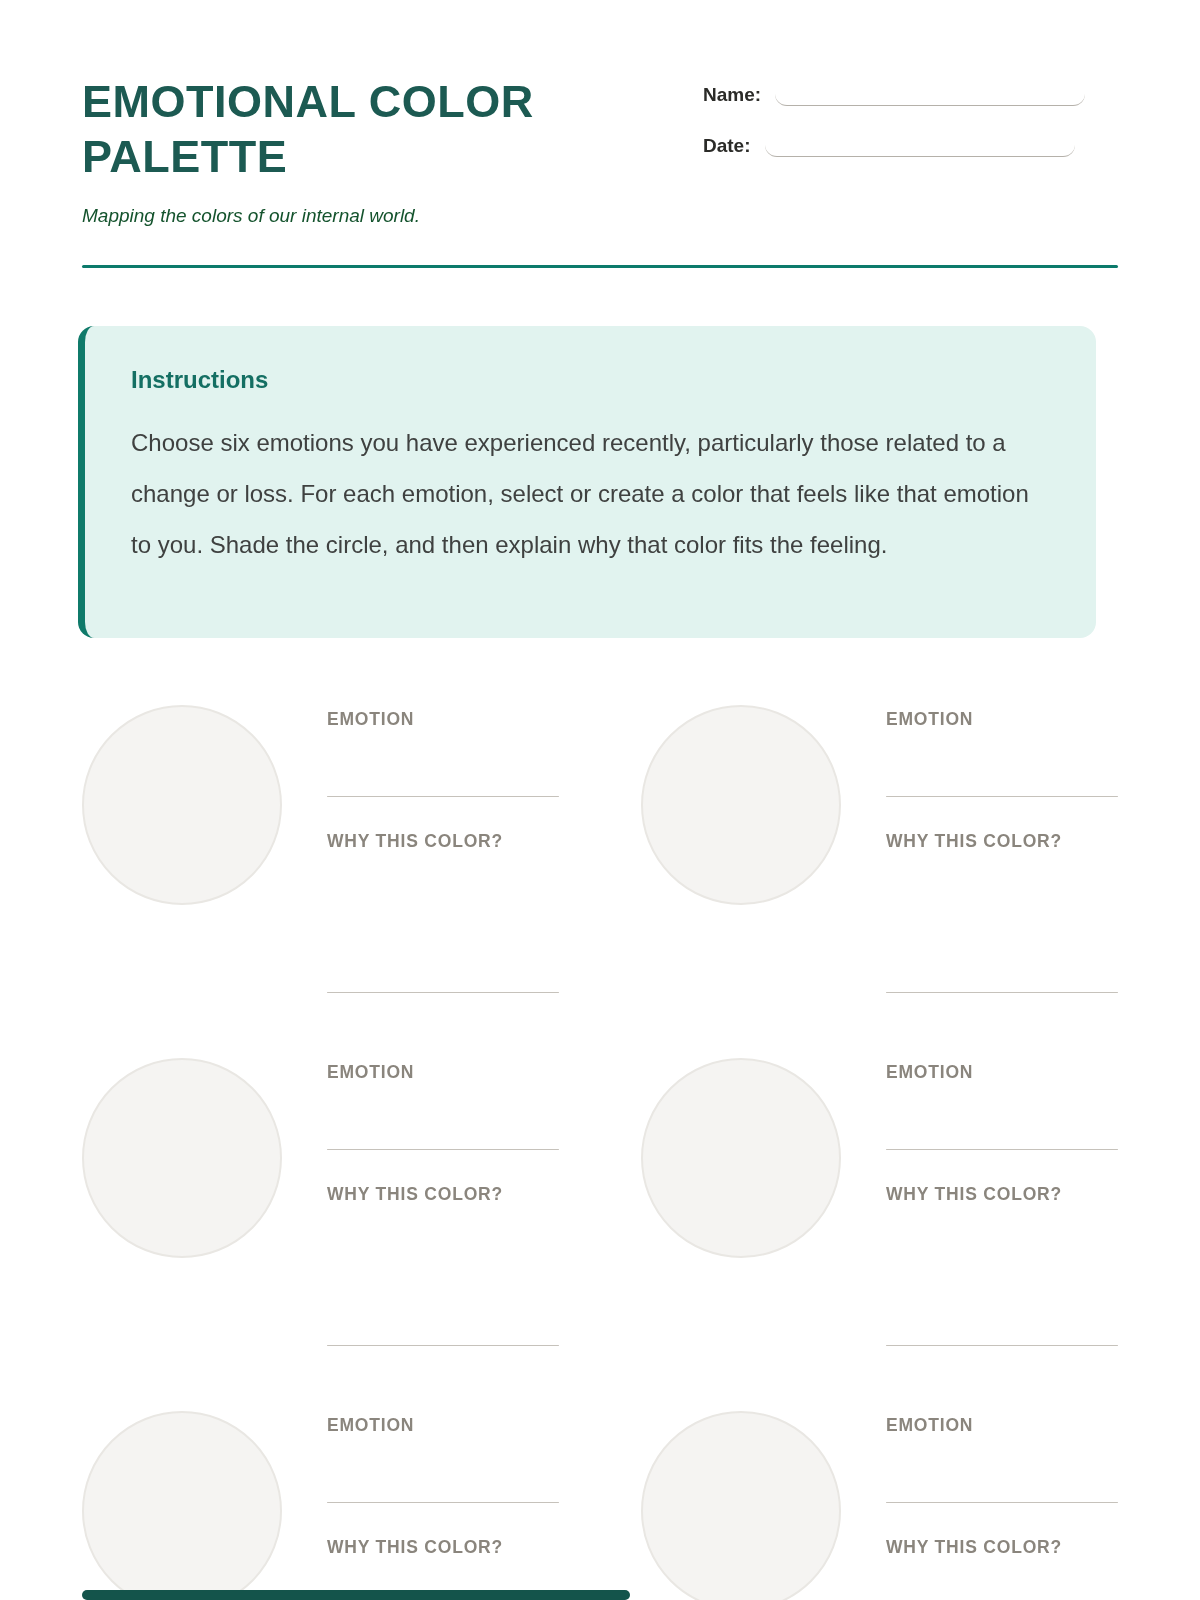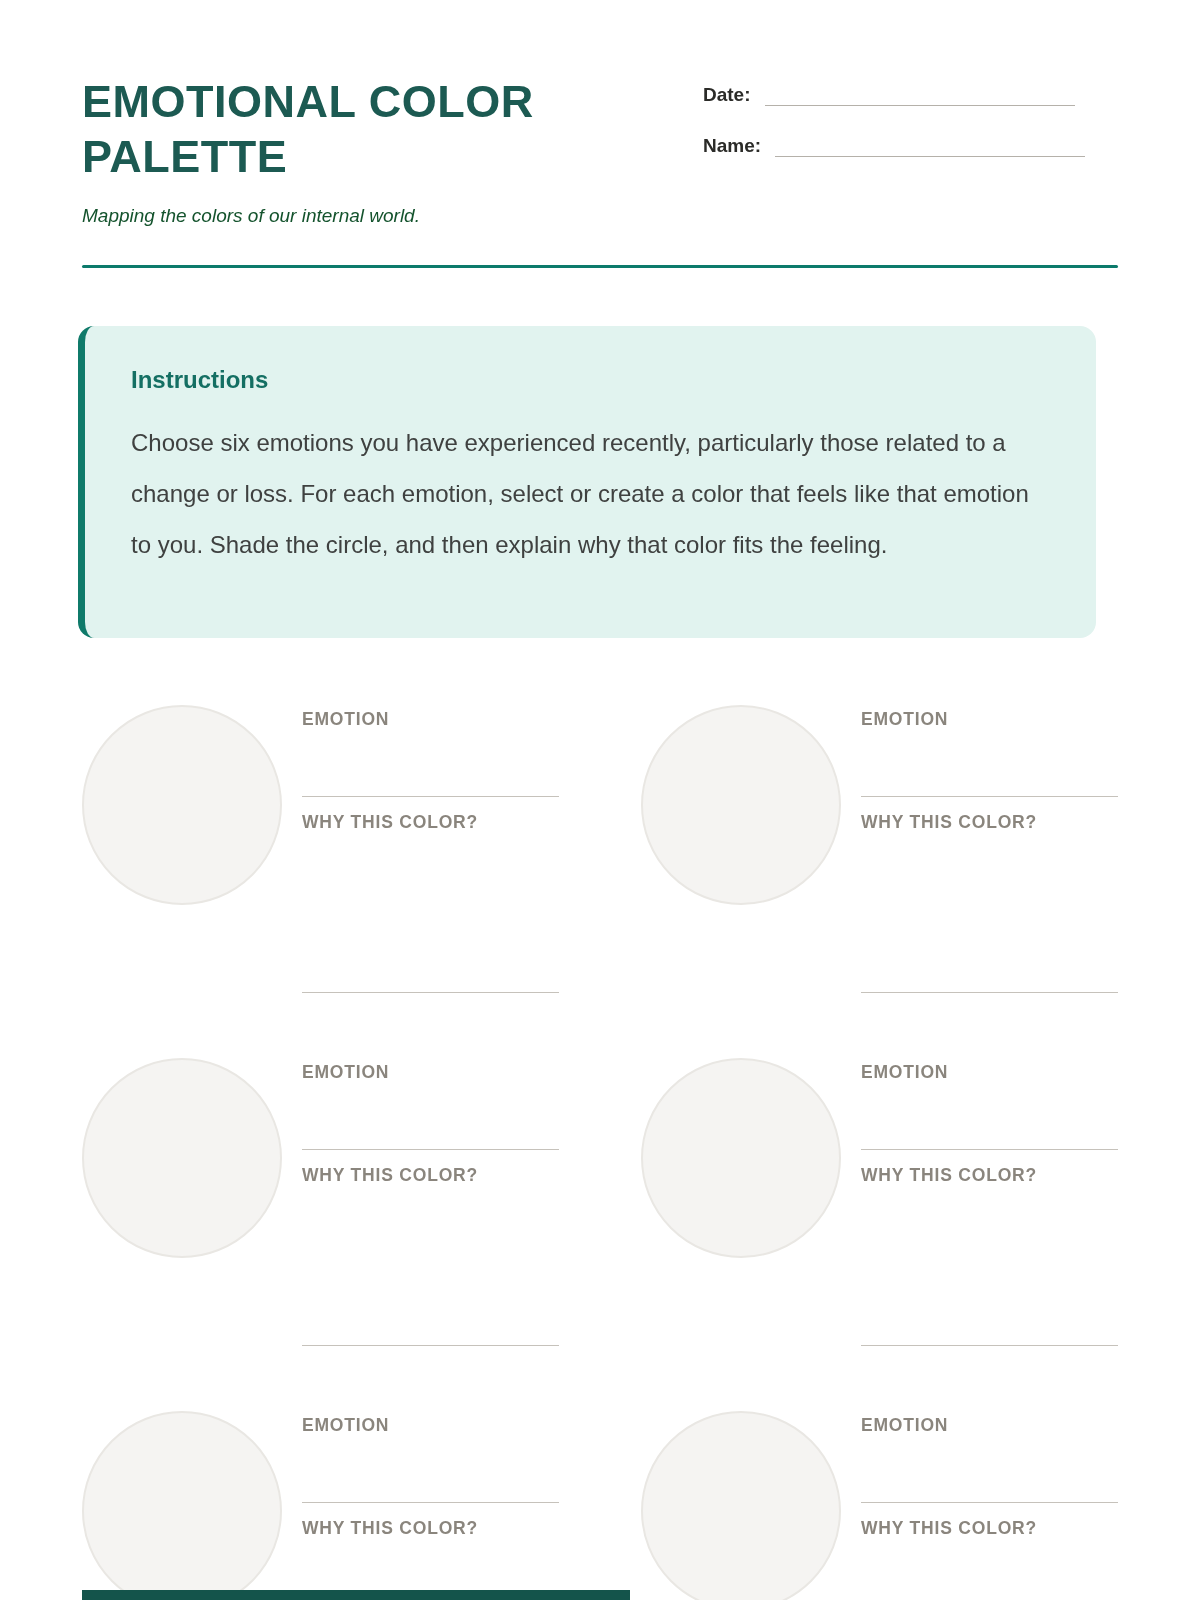--- a/index.html
+++ b/index.html
@@ -1,15 +1,15 @@
 <!DOCTYPE html>
 <html><head>
 <meta charset="utf-8">
 <style>
-  * { margin: 0; padding: 0; box-sizing: border-box; }
+  * { margin: 0; padding: 0; box-sizing: border-box; border-radius: 20px; }
   html, body { background: #ffffff; }
   body { font-family: "Liberation Sans", sans-serif; }
 
   .page {
     position: relative;
     width: 1200px;
     height: 1600px;
     margin: 0 auto;
     background: #ffffff;
     overflow: hidden;
@@ -82,21 +82,21 @@
 
   
   .grid {
     margin: 64px 82px 0 82px;
     display: grid;
     grid-template-columns: 1fr 1fr;
     column-gap: 82px;
     row-gap: 62px;
   }
 
-  .cell { display: flex; gap: 20px; min-height: 291px; }
+  .cell { display: flex; gap: 45px; min-height: 291px; }
 
   .circle {
     flex: 0 0 auto;
     width: 200px;
     height: 200px;
     margin-top: 3px;
     border-radius: 50%;
     background: #f5f4f2;
     border: 2px solid #e9e7e3;
   }
@@ -110,21 +110,21 @@
     color: #8a857d;
     text-transform: uppercase;
   }
   .label-emotion { margin-top: 7px; }
   .write-line {
     border-bottom: 1.5px solid #c6c2bb;
     height: 0;
     width: 100%;
   }
   .line-1 { margin-top: 66px; }
-  .label-why { margin-top: 15px; }
+  .label-why { margin-top: 34px; }
   .line-2 { margin-top: auto; }
 
   
   .footer-bar {
     position: absolute;
     left: 82px;
     bottom: 0;
     width: 548px;
     height: 10px;
     background: #14544b;
@@ -133,25 +133,25 @@
 </head>
 <body>
 
 <div class="page">
 
   <div class="header">
     <h1 class="title">EMOTIONAL COLOR PALETTE</h1>
 
     <div class="name-date">
       <div class="nd-row">
+        <span class="nd-label">Name:</span>
+        <span class="nd-line"></span>
+      </div>
+      <div class="nd-row">
         <span class="nd-label">Date:</span>
-        <span class="nd-line"></span>
-      </div>
-      <div class="nd-row">
-        <span class="nd-label">Name:</span>
         <span class="nd-line"></span>
       </div>
     </div>
 
     <p class="subtitle">Mapping the colors of our internal world.</p>
   </div>
 
   <div class="divider"></div>
 
   <div class="instructions">

